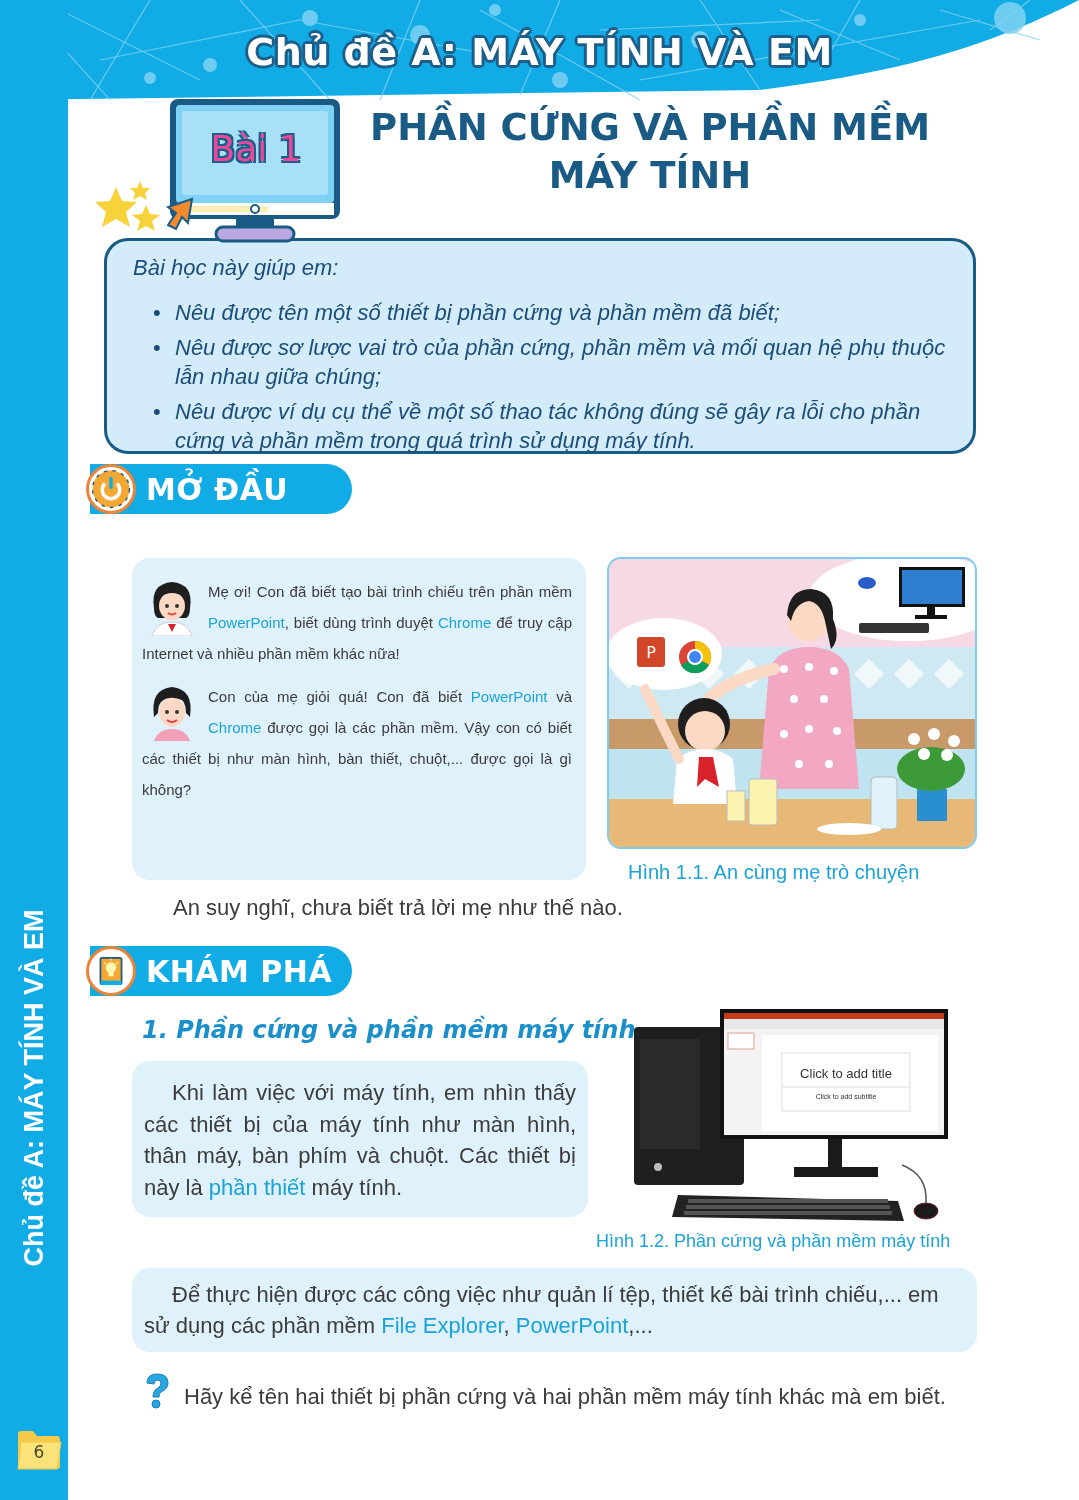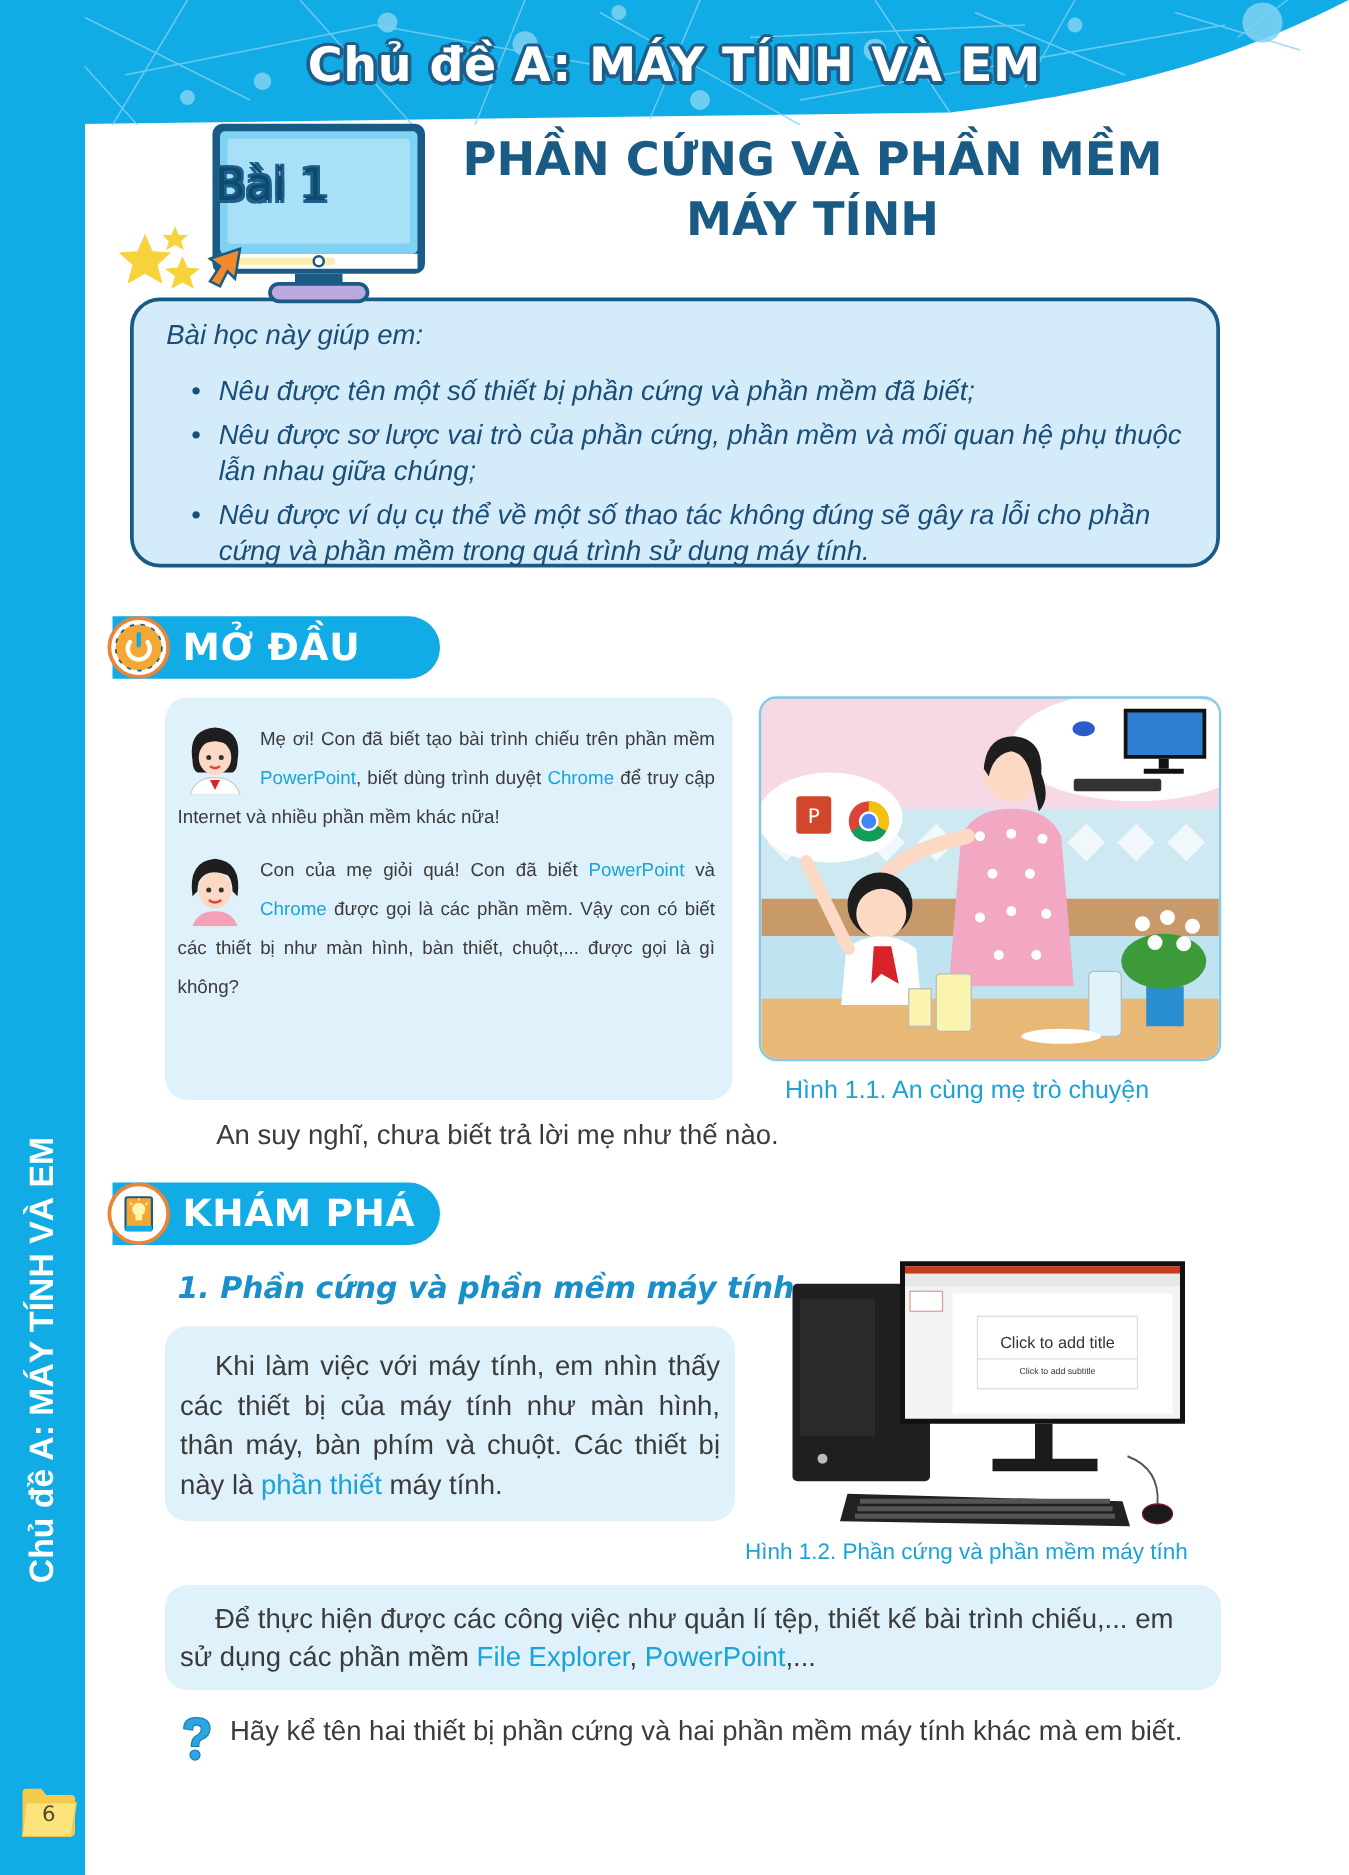--- a/index.html
+++ b/index.html
@@ -24,22 +24,22 @@
     position: absolute; left: 34px; top: 1088px; transform: translate(-50%, -50%) rotate(-90deg);
     white-space: nowrap; color: #ffffff; font-weight: bold; font-size: 27px;
     font-family: "Liberation Sans", sans-serif;
   }
   .page-folder { position: absolute; left: 15px; top: 1428px; width: 48px; height: 44px; }
   .page-num { position: absolute; left: 15px; top: 1442px; width: 48px; text-align: center; font-size: 17px; color: #4a4a2a; font-family: "DejaVu Sans", sans-serif; }
 
   
   .lesson-badge { position: absolute; left: 88px; top: 95px; width: 260px; height: 150px; z-index: 4; }
   .lesson-badge-label {
-    position: absolute; left: 172px; top: 128px; width: 168px; text-align: left;
-    font-size: 36px; font-family: "DejaVu Sans", sans-serif; color: #0c4a6e; z-index: 5;
+    position: absolute; left: 172px; top: 128px; width: 168px; text-align: center;
+    font-size: 36px; font-family: "DejaVu Sans", sans-serif; color: #ec4899; z-index: 5;
     text-shadow: -2px -2px 0 #1d5e8a, 2px -2px 0 #1d5e8a, -2px 2px 0 #1d5e8a, 2px 2px 0 #1d5e8a;
   }
 
   .lesson-title {
     position: absolute; left: 360px; top: 104px; width: 580px; text-align: center;
     font-family: "DejaVu Sans", sans-serif; font-weight: bold; font-size: 37px; line-height: 48px;
     color: #1a5b86;
   }
 
   
@@ -89,21 +89,21 @@
   .indent { display: inline-block; width: 28px; }
 
   .figure2 { position: absolute; left: 628px; top: 1005px; width: 330px; height: 222px; }
 
   .box3 {
     position: absolute; left: 132px; top: 1268px; width: 845px; height: 84px;
     background: #dff1fb; border-radius: 18px; padding: 11px 12px 0 12px;
     font-size: 22px; line-height: 31px; color: #3b3b3b;
   }
 
-  .question { position: absolute; left: 142px; top: 1372px; font-size: 22px; color: #3b3b3b; display: flex; align-items: flex-start; }
+  .question { position: absolute; left: 142px; top: 1372px; font-size: 22px; color: #3b3b3b; display: flex; align-items: flex-end; }
   .question .qicon { width: 30px; height: 38px; margin-right: 12px; }
 </style>
 </head>
 <body>
 
 <div class="banner">
   <svg width="1079" height="100" viewBox="0 0 1079 100">
     <path d="M0 0 H1079 V0 C1000 40 920 70 760 90 L0 100 Z" fill="#11abe5"></path>
     <g stroke="#7fd2f3" stroke-width="1.2" fill="none" opacity="0.8">
       <line x1="20" y1="0" x2="110" y2="100"></line>
@@ -176,21 +176,21 @@
 
 <div class="objectives">
   <div class="objectives-intro">Bài học này giúp em:</div>
   <ul>
     <li>Nêu được tên một số thiết bị phần cứng và phần mềm đã biết;</li>
     <li>Nêu được sơ lược vai trò của phần cứng, phần mềm và mối quan hệ phụ thuộc lẫn nhau giữa chúng;</li>
     <li>Nêu được ví dụ cụ thể về một số thao tác không đúng sẽ gây ra lỗi cho phần cứng và phần mềm trong quá trình sử dụng máy tính.</li>
   </ul>
 </div>
 
-<div class="section-pill" style="left:90px; top:493px; width:262px;text-align:center;">
+<div class="section-pill" style="left:90px; top:464px; width:262px;text-align:center;">
   <svg class="section-icon" viewBox="0 0 50 50">
     <circle cx="25" cy="25" r="21" fill="#f5a733"></circle>
     <circle cx="25" cy="25" r="21" fill="none" stroke="#1a5b86" stroke-width="1.5" stroke-dasharray="4 6"></circle>
     <path d="M17 20 A10 10 0 1 0 33 20" fill="none" stroke="#fff" stroke-width="4" stroke-linecap="round"></path>
     <line x1="25" y1="13" x2="25" y2="23" stroke="#11abe5" stroke-width="4" stroke-linecap="round"></line>
   </svg>
   <span class="label">MỞ ĐẦU</span>
 </div>
 
 <div class="dialogue">

